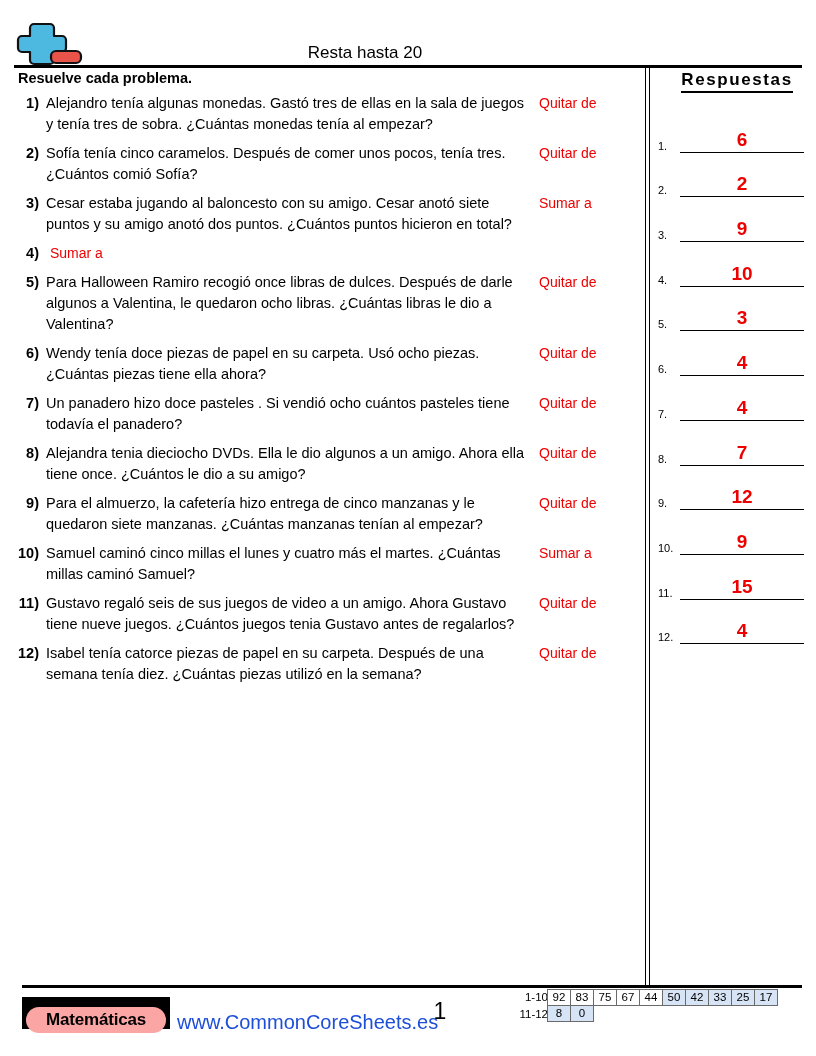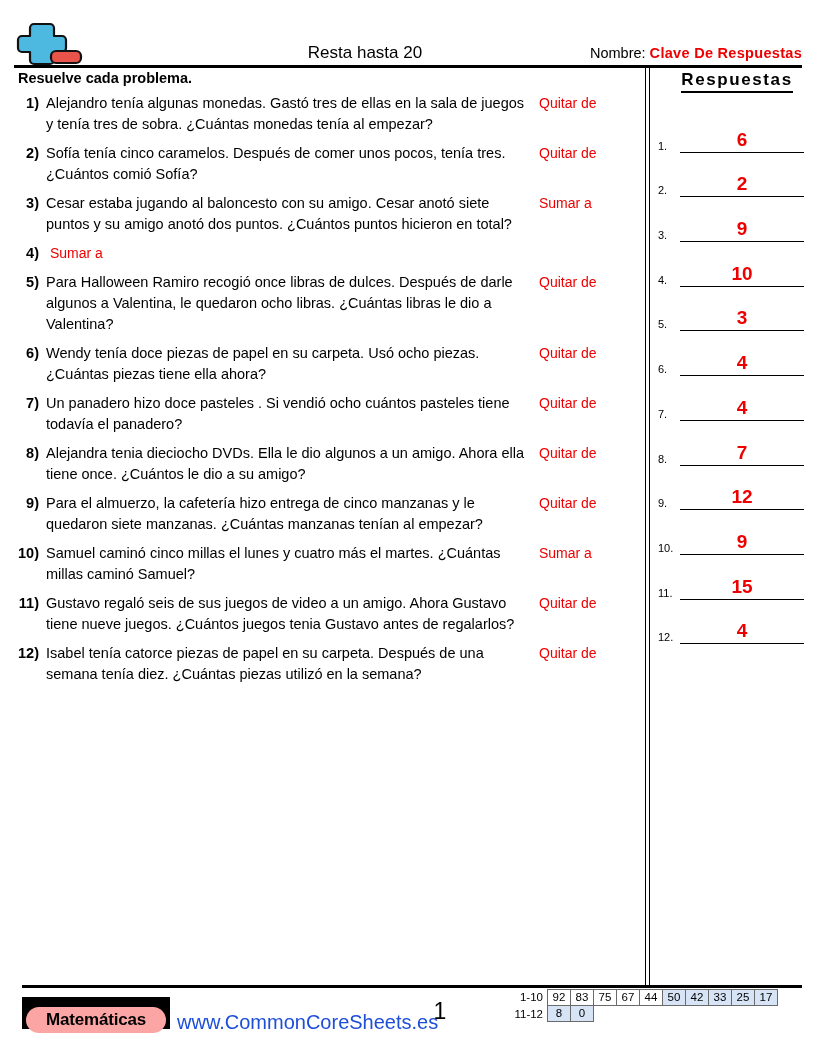--- a/index.html
+++ b/index.html
@@ -251,21 +251,20 @@
   }
   .score-row {
     display: flex;
     align-items: stretch;
     height: 17px;
   }
   .score-head {
     width: 48px;
     flex: 0 0 48px;
     text-align: right;
-    padding-right: 5px;
     box-sizing: border-box;
     font-size: 11.5px;
     line-height: 17px;
     color: #000;
   }
   .score-cells { display: flex; }
   .score-cell {
     width: 24px;
     height: 17px;
     box-sizing: border-box;
@@ -289,24 +288,20 @@
 
     <div id="logo">
       <svg width="72" height="46" viewBox="0 0 72 46">
         <path d="M18 4 h16 a4 4 0 0 1 4 4 v8 h8 a4 4 0 0 1 4 4 v8 a4 4 0 0 1 -4 4 h-8 v8 a4 4 0 0 1 -4 4 h-16 a4 4 0 0 1 -4 -4 v-8 h-8 a4 4 0 0 1 -4 -4 v-8 a4 4 0 0 1 4 -4 h8 v-8 a4 4 0 0 1 4 -4 z" fill="#4db8e0" stroke="#111111" stroke-width="2.2" stroke-linejoin="round"></path>
         <rect x="35" y="31" width="30" height="12" rx="5" ry="5" fill="#e8534a" stroke="#111111" stroke-width="2.2"></rect>
       </svg>
     </div>
 
     <div id="title">Resta hasta 20</div>
 
-    <div id="name-block">
-      <span id="name-label">Nombre:</span>
-      <span id="name-value">Clave De Respuestas</span>
-    </div>
 
     <div id="header-rule"></div>
   </div>
 
   <div id="instructions">Resuelve cada problema.</div>
 
   <div id="divider">
     <div class="l1"></div>
       <div class="l2"></div>
   </div>

